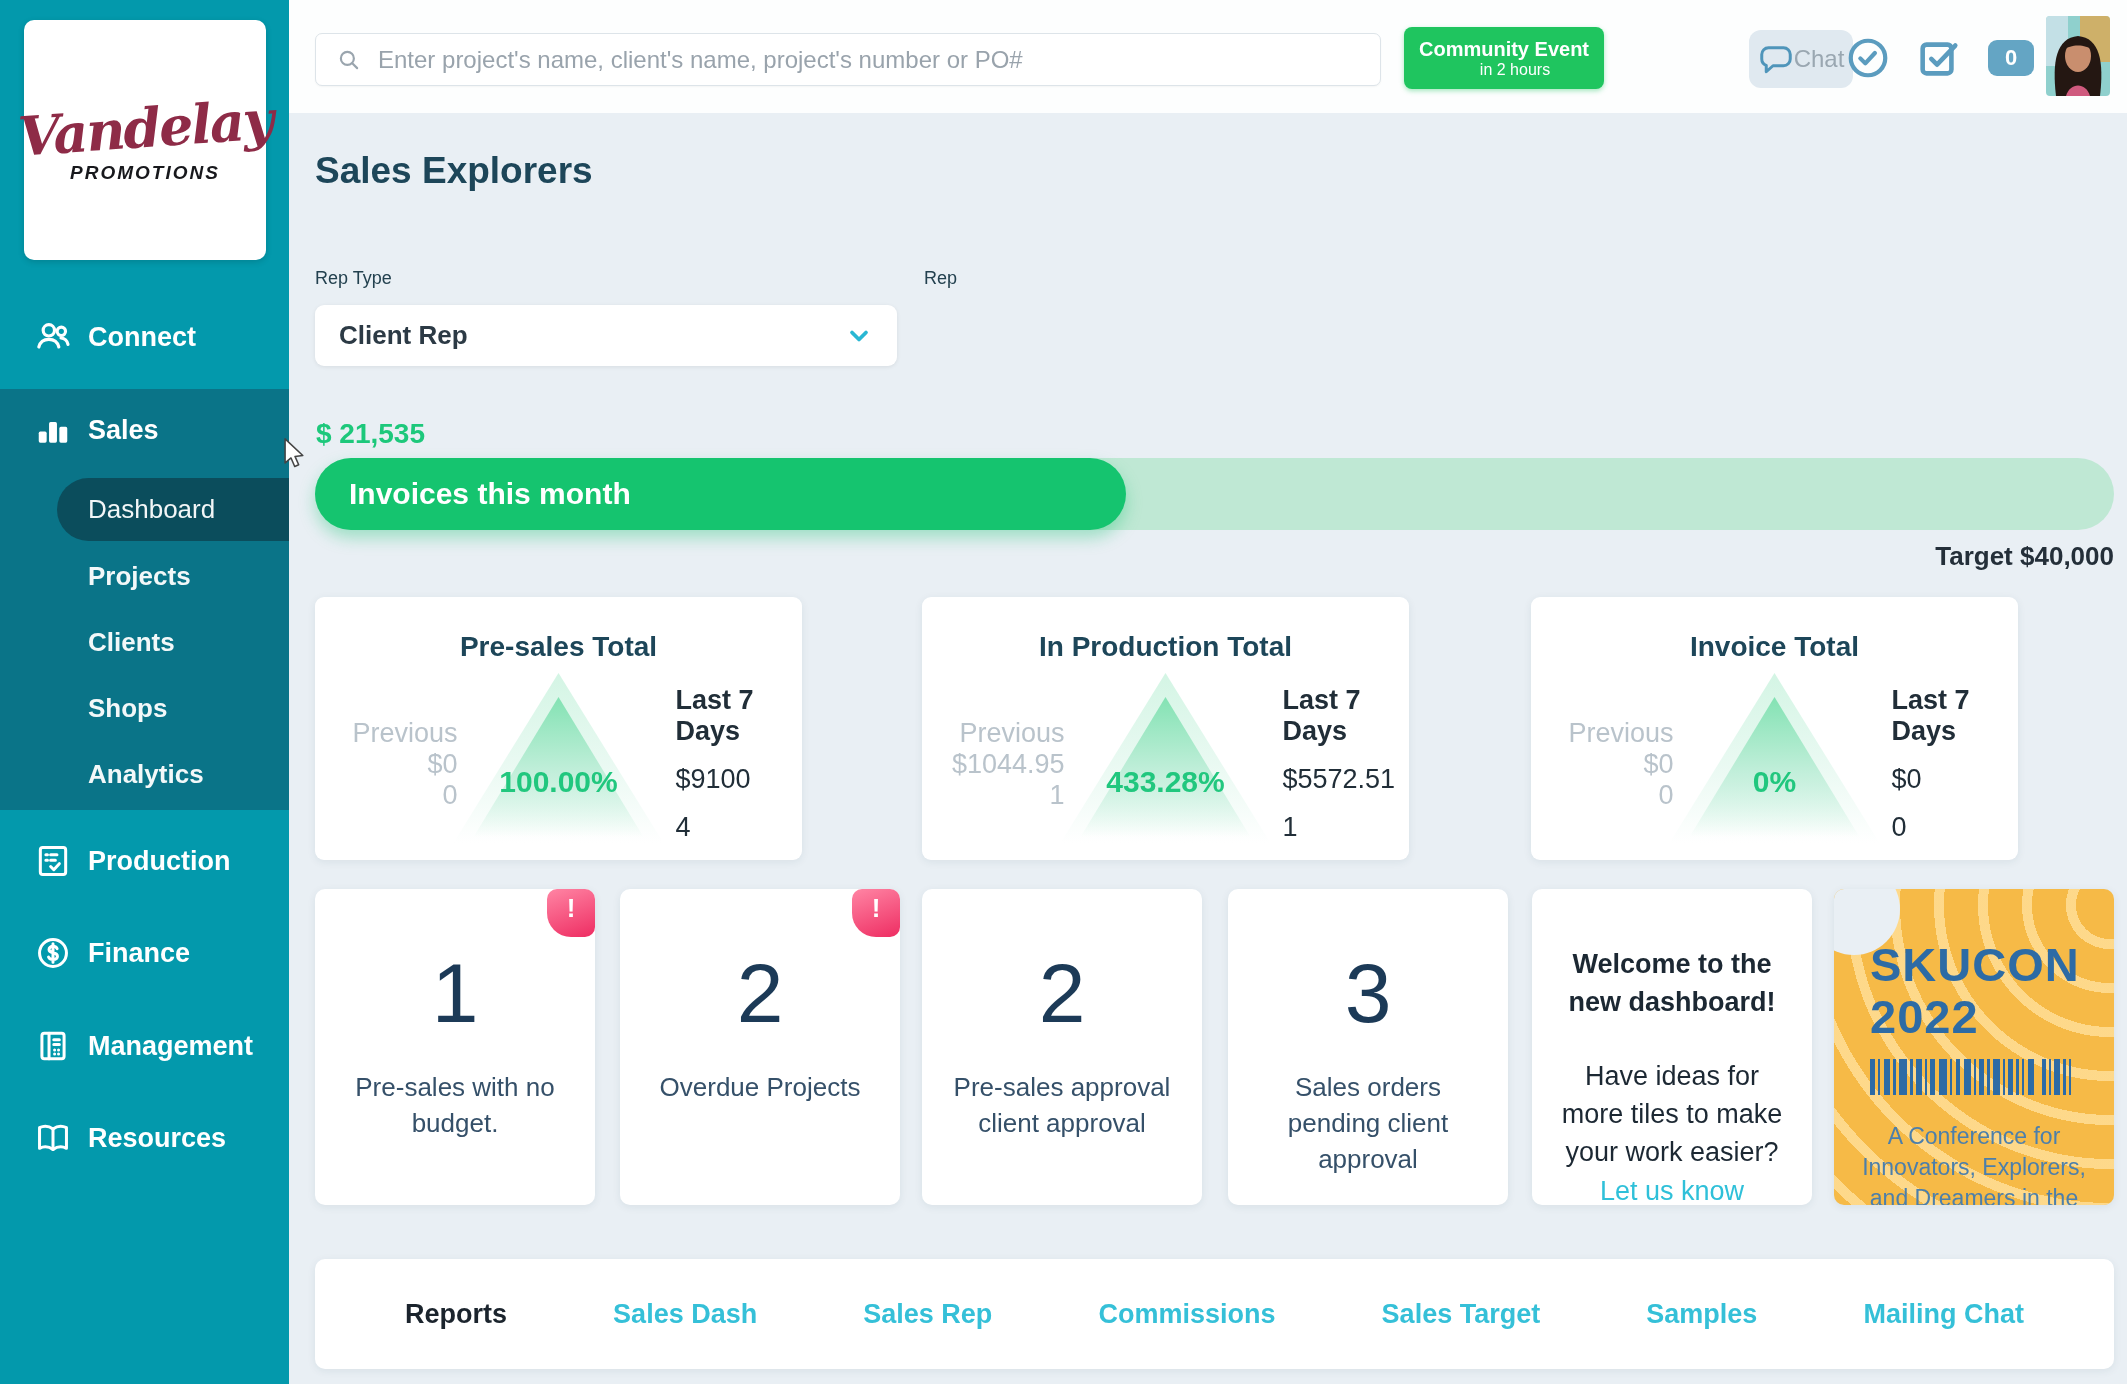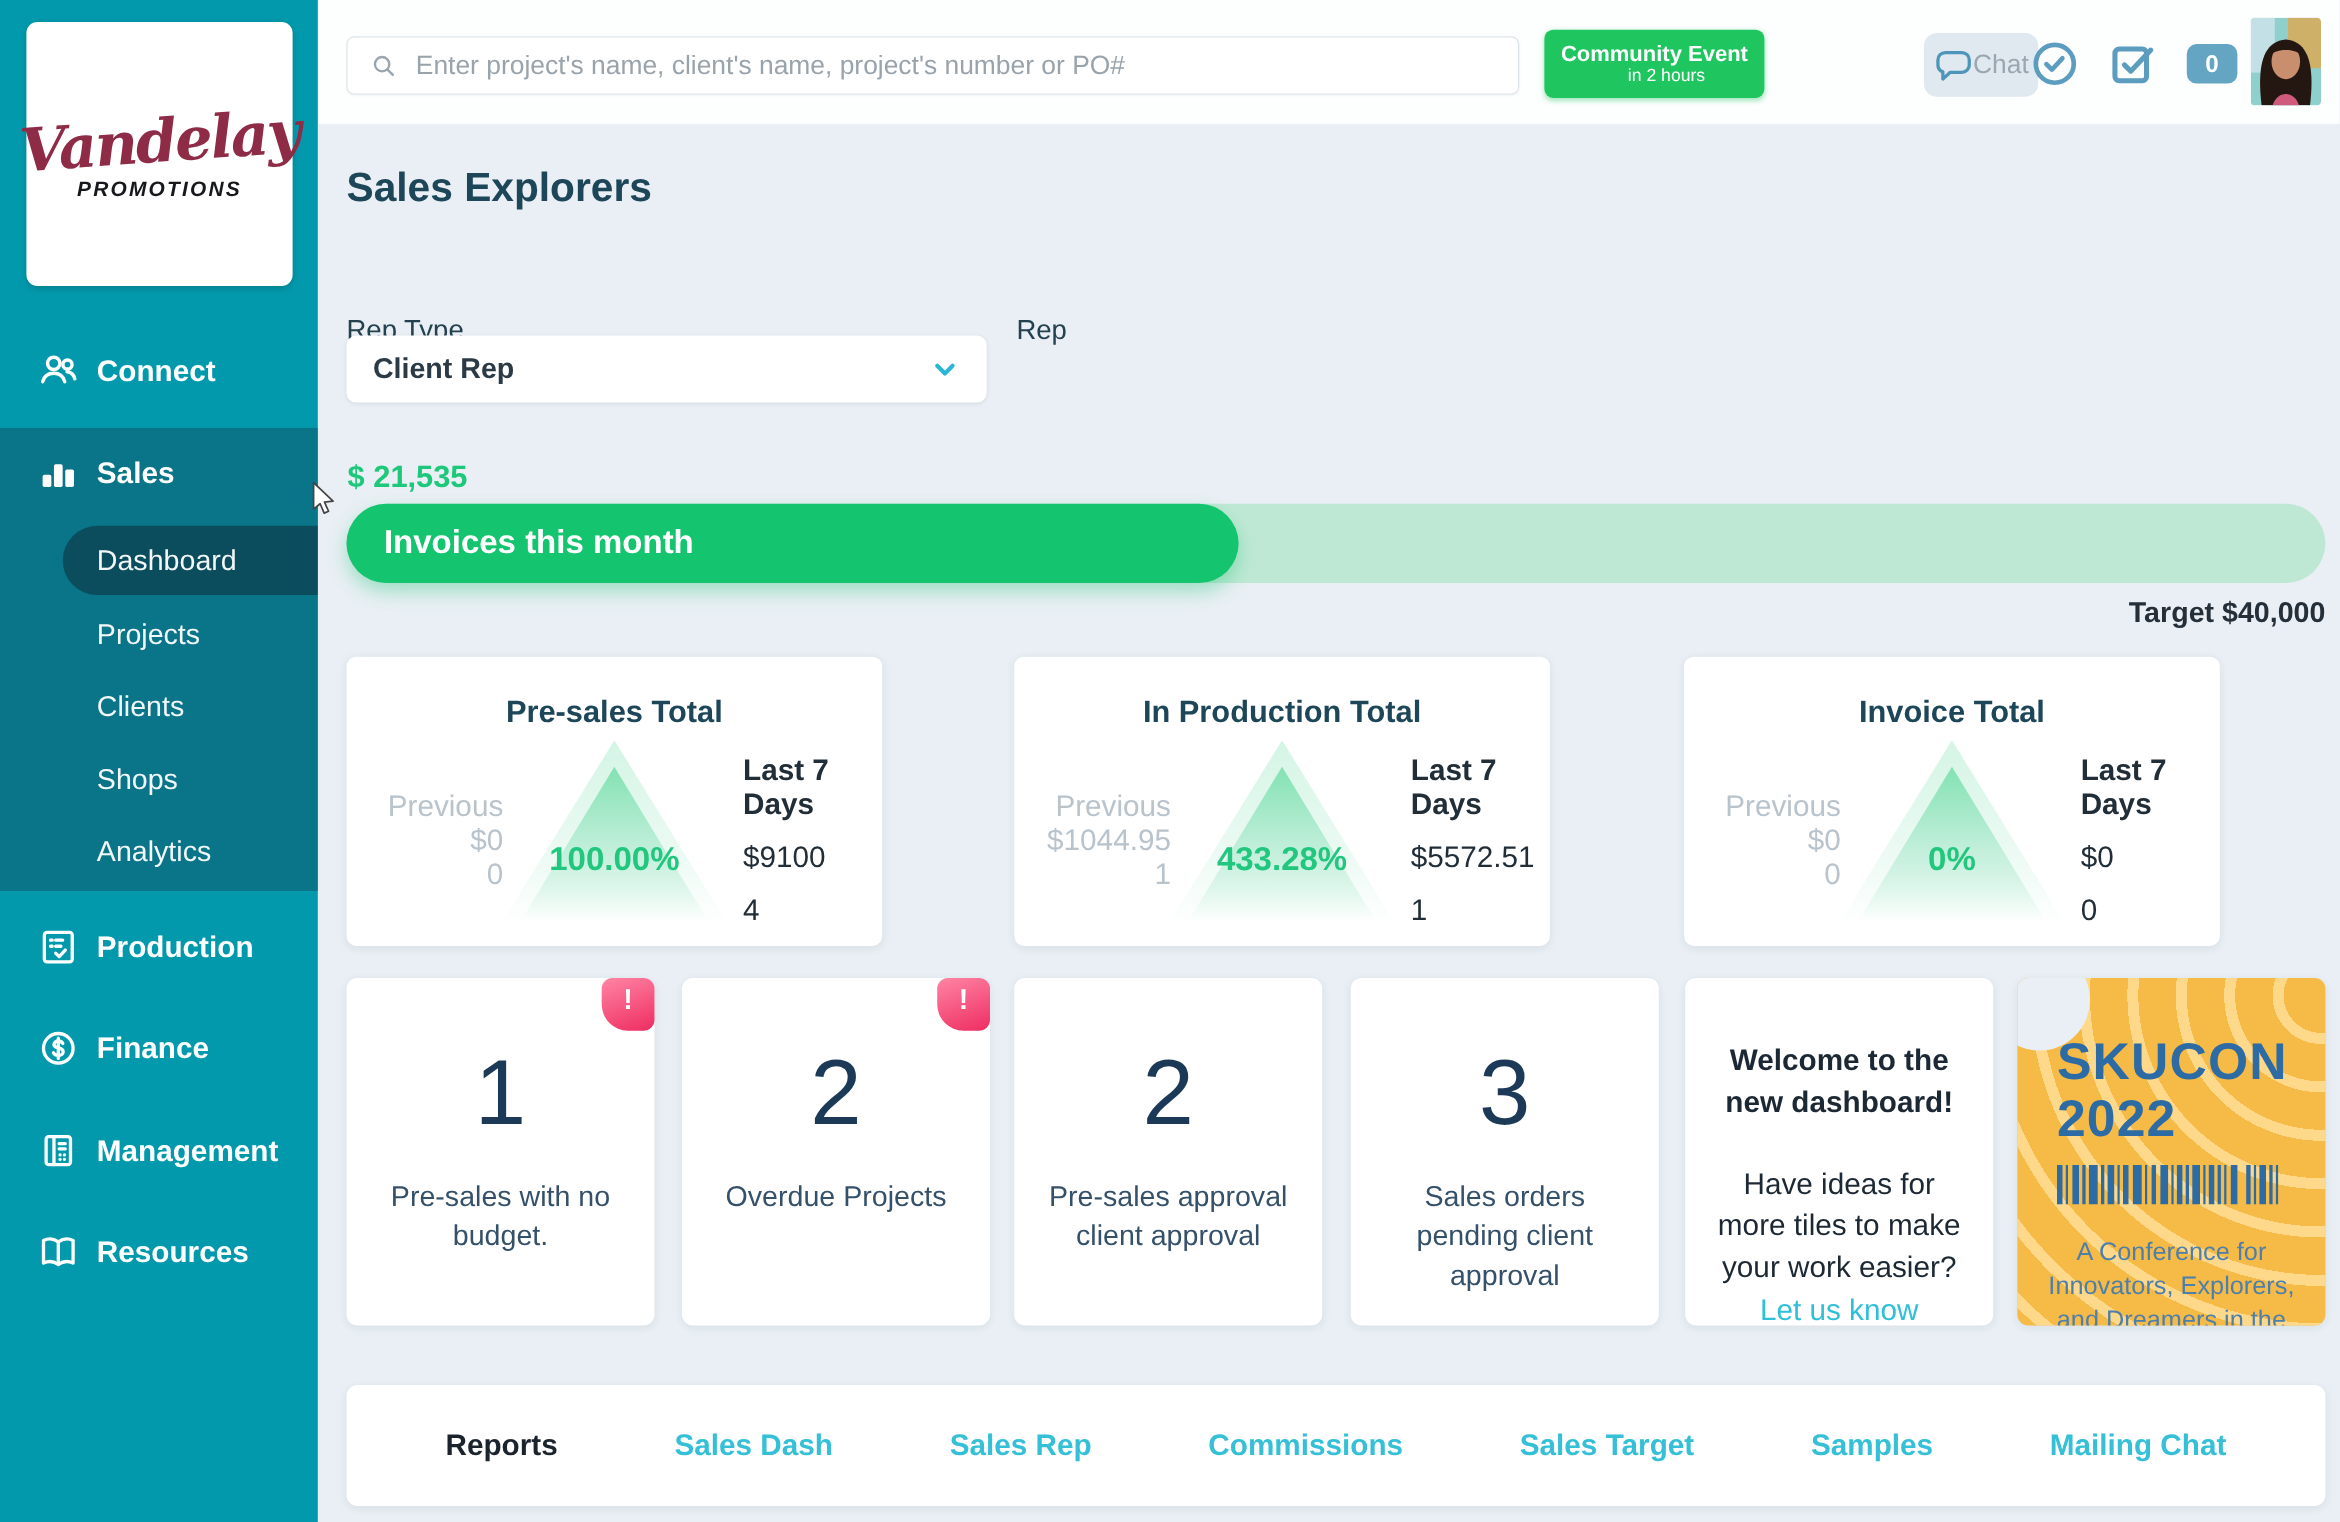--- a/index.html
+++ b/index.html
@@ -12,21 +12,21 @@
     display:flex;flex-direction:column;align-items:center;justify-content:center;box-shadow:0 2px 6px rgba(0,0,0,.15);}
   #logo-brand{font-family:"DejaVu Serif",serif;font-style:italic;font-weight:700;font-size:54px;color:#8e2b47;
     transform:rotate(-4deg);letter-spacing:-2px;}
   #logo-sub{font-family:"Liberation Sans",sans-serif;font-style:italic;font-weight:700;font-size:19px;color:#17181c;
     letter-spacing:2px;margin-top:2px;}
   .nav-row{position:absolute;left:0;width:289px;height:64px;display:flex;align-items:center;cursor:pointer;}
   .nav-icon{position:absolute;left:32px;width:42px;height:42px;display:flex;align-items:center;justify-content:center;}
   .nav-label{position:absolute;left:88px;color:#fff;font-weight:700;font-size:27px;}
   #sales-band{position:absolute;left:0;top:389px;width:289px;height:421px;background:#0a7488;}
   .sub-row{position:absolute;left:0;width:289px;height:62px;display:flex;align-items:center;cursor:pointer;}
-  .sub-label{position:absolute;left:88px;color:rgba(255,255,255,.95);font-weight:400;font-size:26px;}
+  .sub-label{position:absolute;left:88px;color:rgba(255,255,255,.95);font-weight:700;font-size:26px;}
   #dash-pill{position:absolute;left:57px;top:478px;width:232px;height:63px;background:#0b4d5c;
     border-radius:32px 0 0 32px;display:flex;align-items:center;cursor:pointer;}
   #dash-pill .sub-label{left:31px;font-weight:400;}
 
   
   #topbar{position:absolute;left:289px;top:0;width:1838px;height:113px;background:#fdfefe;}
   #search-box{position:absolute;left:26px;top:33px;width:1066px;height:53px;background:#fff;border:1px solid #dde4e9;
     border-radius:7px;display:flex;align-items:center;padding-left:20px;box-shadow:0 1px 2px rgba(0,0,0,.04);}
   #search-box input{border:none;outline:none;font-size:24px;color:#4a555e;width:950px;margin-left:14px;
     font-family:"Liberation Sans",sans-serif;background:transparent;}
@@ -40,21 +40,21 @@
     display:flex;align-items:center;justify-content:center;gap:0;cursor:pointer;}
   #chat-pill span{color:#9aa7b1;font-size:24px;}
   .top-icon{position:absolute;top:35px;width:46px;height:46px;cursor:pointer;}
   #notif-badge{position:absolute;left:1699px;top:40px;width:46px;height:36px;background:#64a5c4;border-radius:9px;
     color:#fff;font-weight:700;font-size:22px;display:flex;align-items:center;justify-content:center;cursor:pointer;}
   #avatar{position:absolute;left:1757px;top:16px;width:64px;height:80px;border-radius:4px;overflow:hidden;cursor:pointer;}
 
   
   #content{position:absolute;left:289px;top:113px;width:1838px;height:1271px;background:#e9eff4;}
   #page-title{position:absolute;left:26px;top:37px;font-size:37px;font-weight:700;color:#1d4659;}
-  .filter-label{position:absolute;top:173px;font-size:25px;color:#23414f;}
+  .filter-label{position:absolute;top:155px;font-size:18px;color:#23414f;}
   .select{position:absolute;top:192px;width:582px;height:61px;border-radius:9px;display:flex;align-items:center;
     padding:0 24px;cursor:pointer;}
   #select-reptype{left:26px;background:#fff;box-shadow:0 1px 4px rgba(0,0,0,.08);}
   #select-reptype .sel-text{color:#2c3a45;font-weight:700;font-size:26px;}
   #select-rep{left:635px;background:#e7edf0;border:1px solid #d9e0e5;}
   #select-rep .sel-text{color:#b9c2ca;font-weight:700;font-size:26px;}
   .sel-chev{margin-left:auto;}
 
   #amount{position:absolute;left:27px;top:305px;font-size:28px;font-weight:700;color:#1dc87b;}
   #progress-track{position:absolute;left:26px;top:345px;width:1799px;height:72px;border-radius:36px;background:#bfe8d4;}

